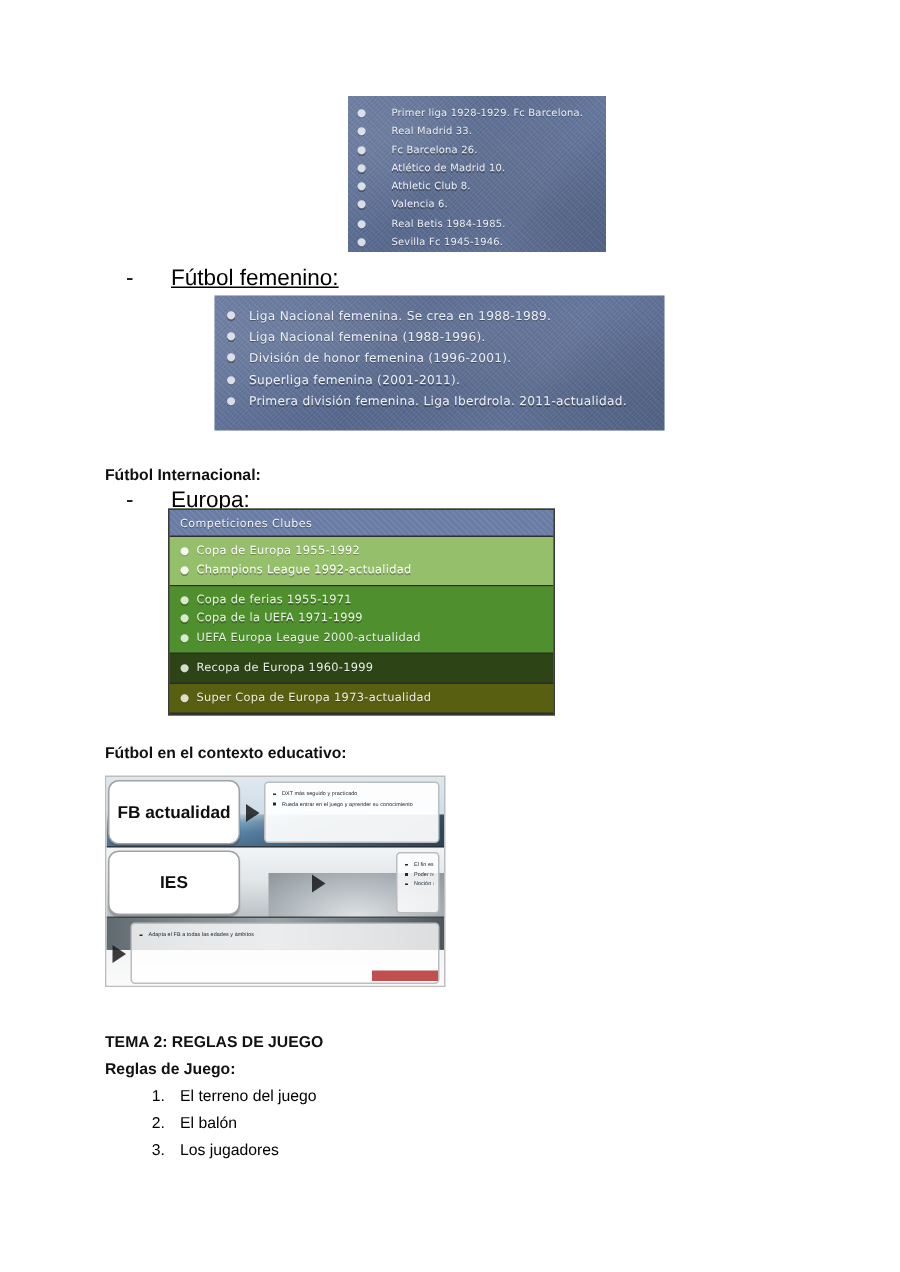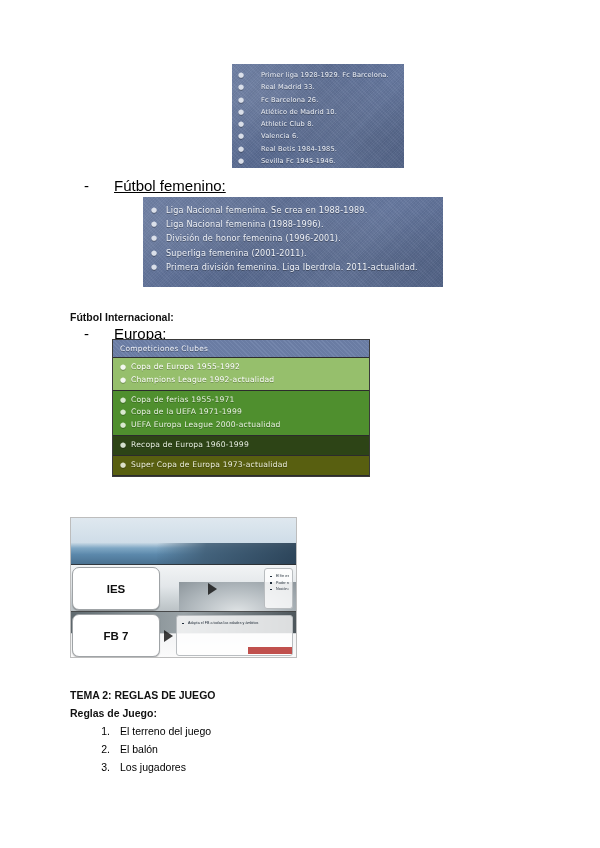--- a/index.html
+++ b/index.html
@@ -438,46 +438,58 @@
       <ul>
         <li><span class="b">●</span><span>Super Copa de Europa 1973-actualidad</span></li>
       </ul>
     </div>
 
     <div class="ct-group g-yellow">
       
     </div>
   </div>
 
+  <div class="doc-text bold" style="left:70px; top:495px;">Fútbol en el contexto educativo:</div>
 
   <div id="edu-slide">
     <div class="slide-band band-sky"></div>
     <div class="slide-band band-stadium"></div>
     <div class="slide-band band-pitch"></div>
 
     <div class="divider-line" style="top:46px;"></div>
     <div class="divider-line" style="top:93px;"></div>
 
+    <div class="slide-row r1">
+      <div class="label-cap">FB actualidad</div>
+      <div class="arrow-wrap">
+          <span class="tri"></span>
+        </div>
+      <div class="bullet-pane">
+        <ul>
+          <li>DXT más seguido y practicado</li>
+          <li>Rueda entrar en el juego y aprender su conocimiento</li>
+        </ul>
+      </div>
+    </div>
 
     <div class="slide-row r2">
       <div class="label-cap">IES</div>
       <div class="arrow-wrap">
           <span class="tri"></span>
         </div>
       <div class="bullet-pane transparent">
         <ul>
           <li>El fin es más interesar aprender el FB</li>
           <li>Poder realizar deporte de ocio</li>
           <li>Noción de la FB adaptarlo a ser actitud posible practicando del FE</li>
         </ul>
       </div>
     </div>
 
     <div class="slide-row r3">
-      <div class="label-cap">FB 7</div>
       <div class="arrow-wrap">
           <span class="tri"></span>
         </div>
       <div class="bullet-pane transparent">
         <ul>
           <li>Adapta el FB a todas las edades y ámbitos</li>
         </ul>
       </div>
     </div>
 

